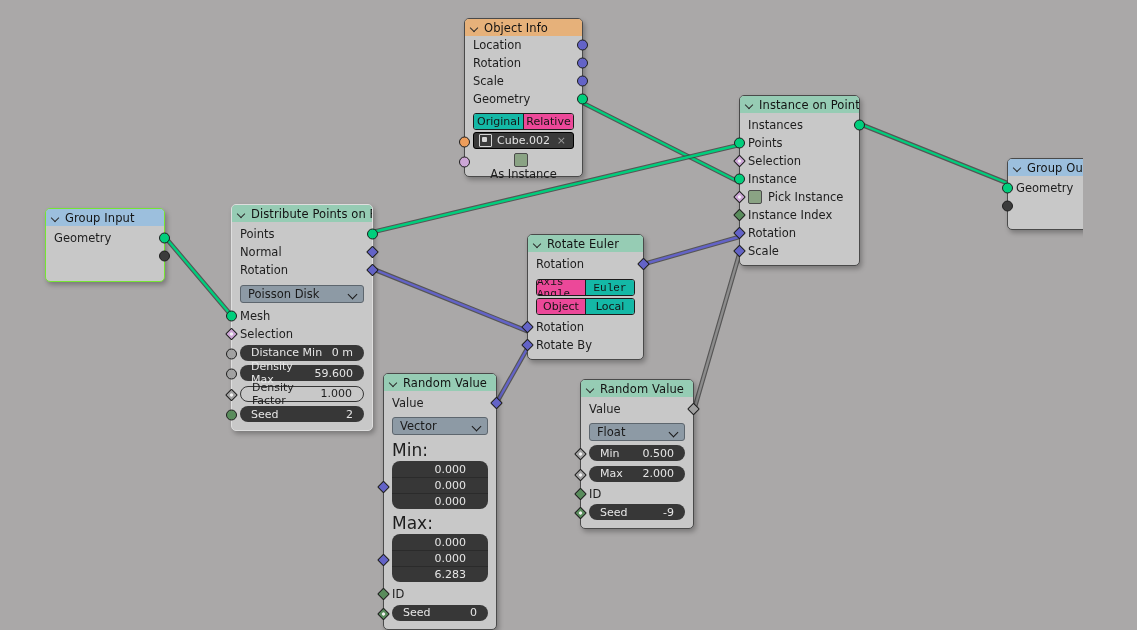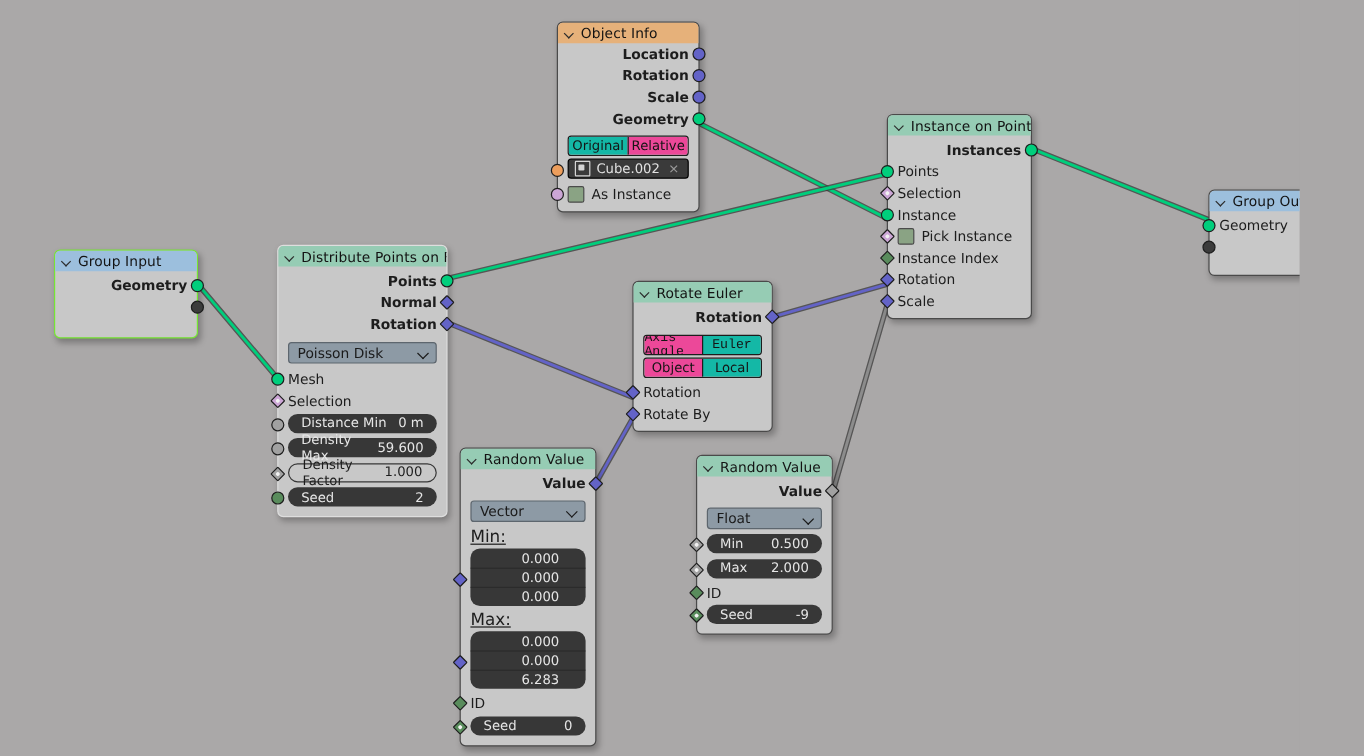--- a/index.html
+++ b/index.html
@@ -66,21 +66,21 @@
   .row {
     position: relative;
     height: 18px;
     display: flex;
     align-items: center;
     font-size: 11.5px;
     color: #1d1d1d;
     padding: 0 8px;
     box-sizing: border-box;
   }
-  .row.out { justify-content: flex-end; font-weight: bold; }
+  .row.out { justify-content: flex-start; }
   .row.in  { justify-content: flex-start; }
 
   .sock {
     position: absolute;
     width: 11px; height: 11px;
     top: 50%;
     transform: translateY(-50%);
     box-sizing: border-box;
   }
   .sock.left  { left: -6px; }
@@ -204,33 +204,33 @@
     position: absolute; right: 7px; top: 1px;
     color: #999; font-size: 11px;
   }
 
   .checkbox-row {
     height: 18px;
     display: flex; align-items: center;
     padding: 0 8px;
     font-size: 11.5px; color: #1d1d1d;
     position: relative;
+    flex-direction: column;
   }
   .cb {
     width: 12px; height: 12px;
     background: #8aa384;
     border: 1px solid #4b4b4b;
     border-radius: 2px;
     margin-right: 6px;
     flex: 0 0 auto;
   }
   .sublabel {
-    font-size: 14px; color: #1d1d1d;
+    font-size: 17px; color: #1d1d1d;
     padding: 1px 8px 0 8px;
-    text-decoration: underline;
   }
   .vecgroup {
     margin: 1px 8px;
     border-radius: 8px;
     background: #373737;
     overflow: hidden;
     position: relative;
   }
   .vecgroup > div {
     height: 16px;

